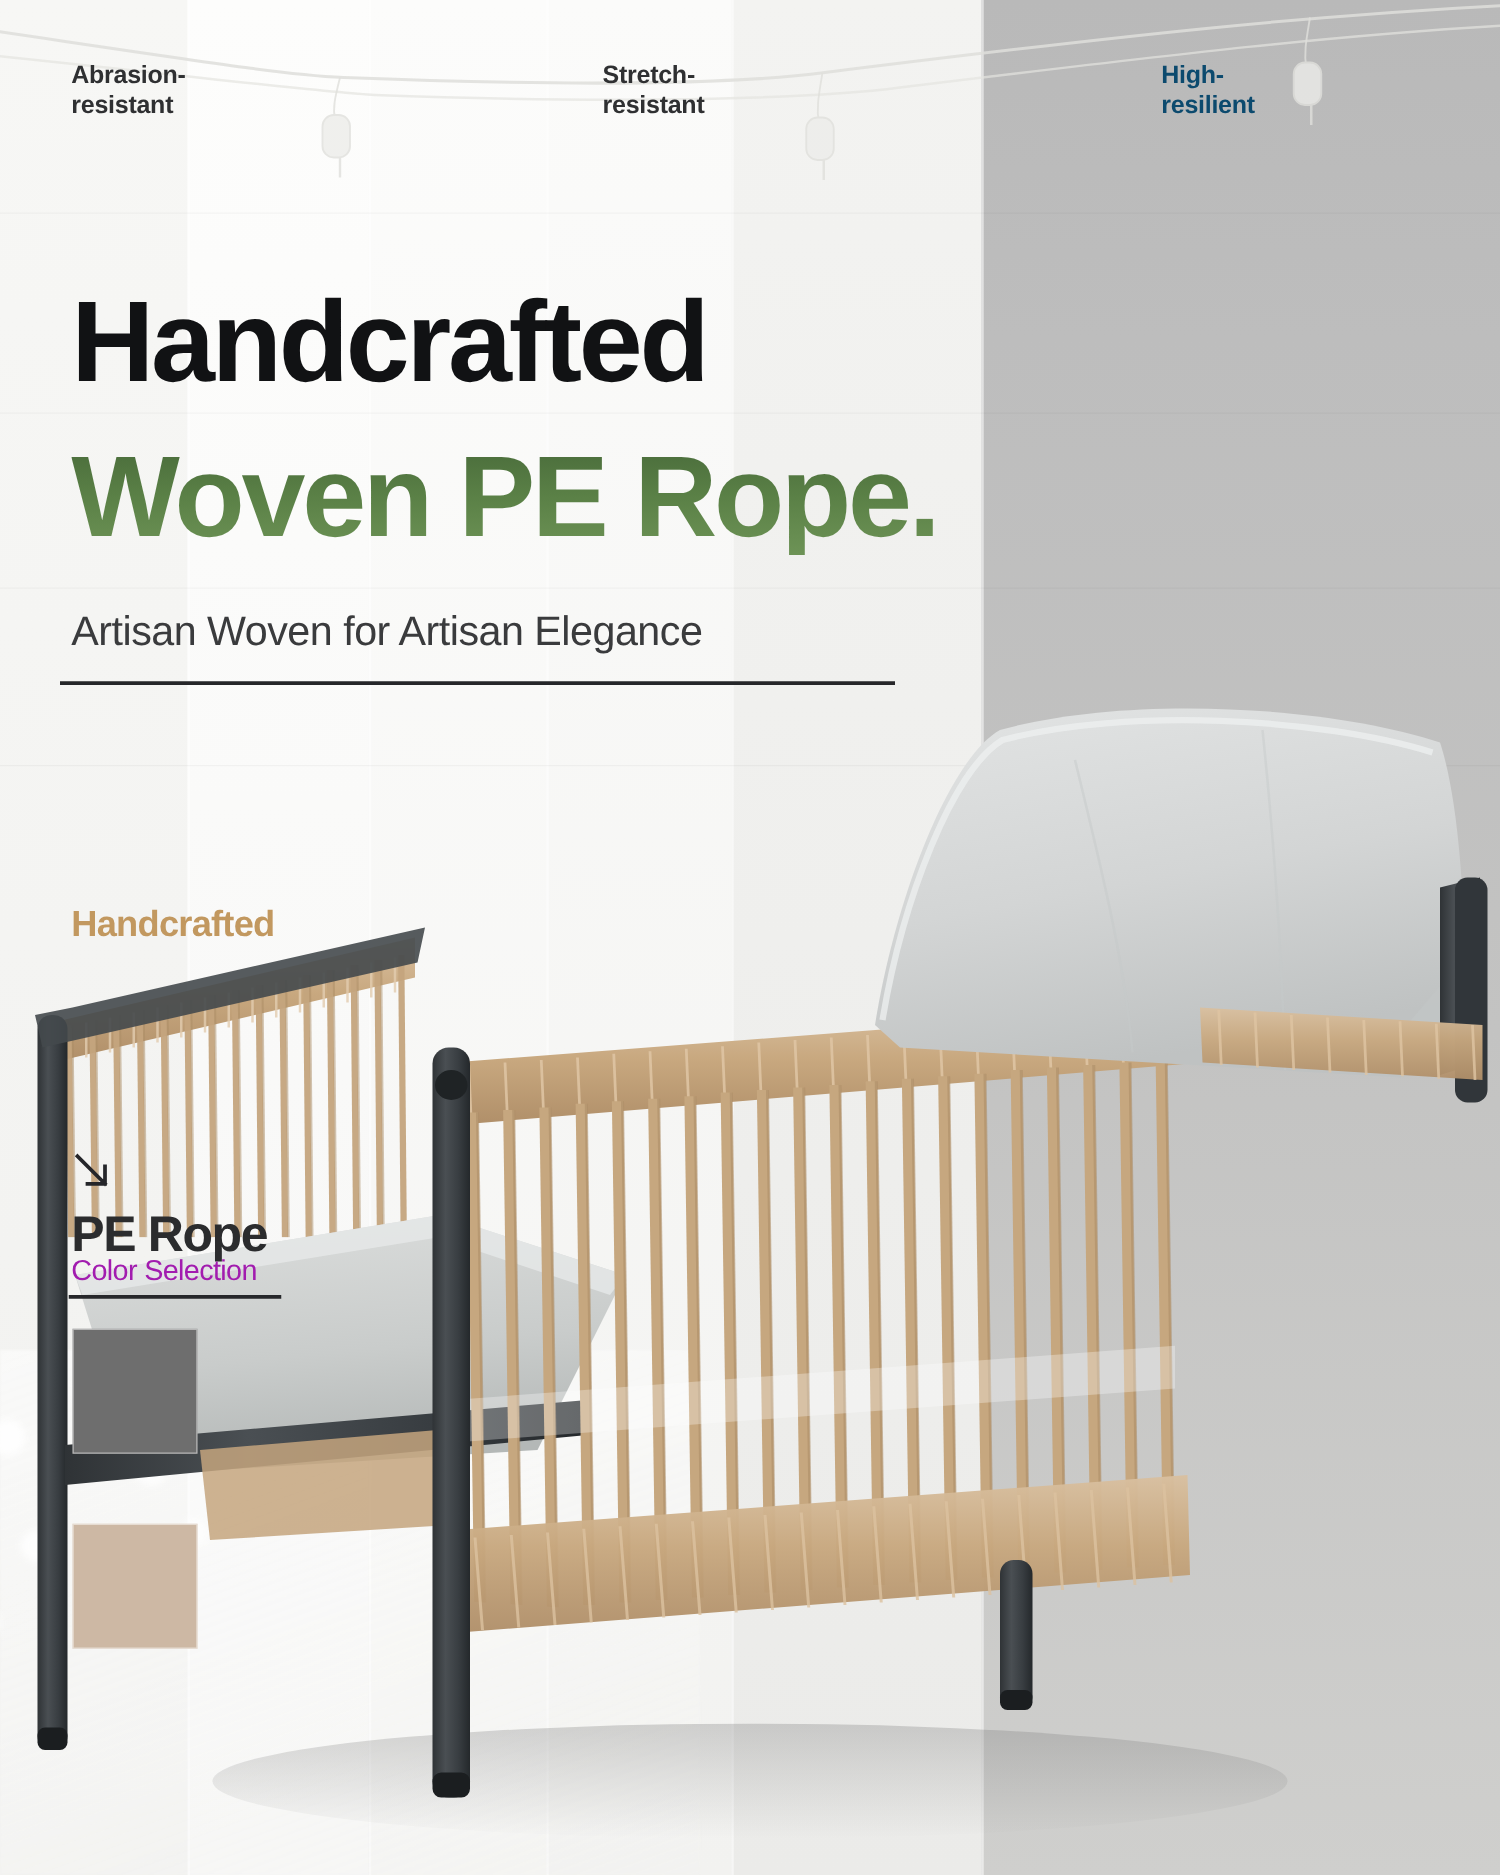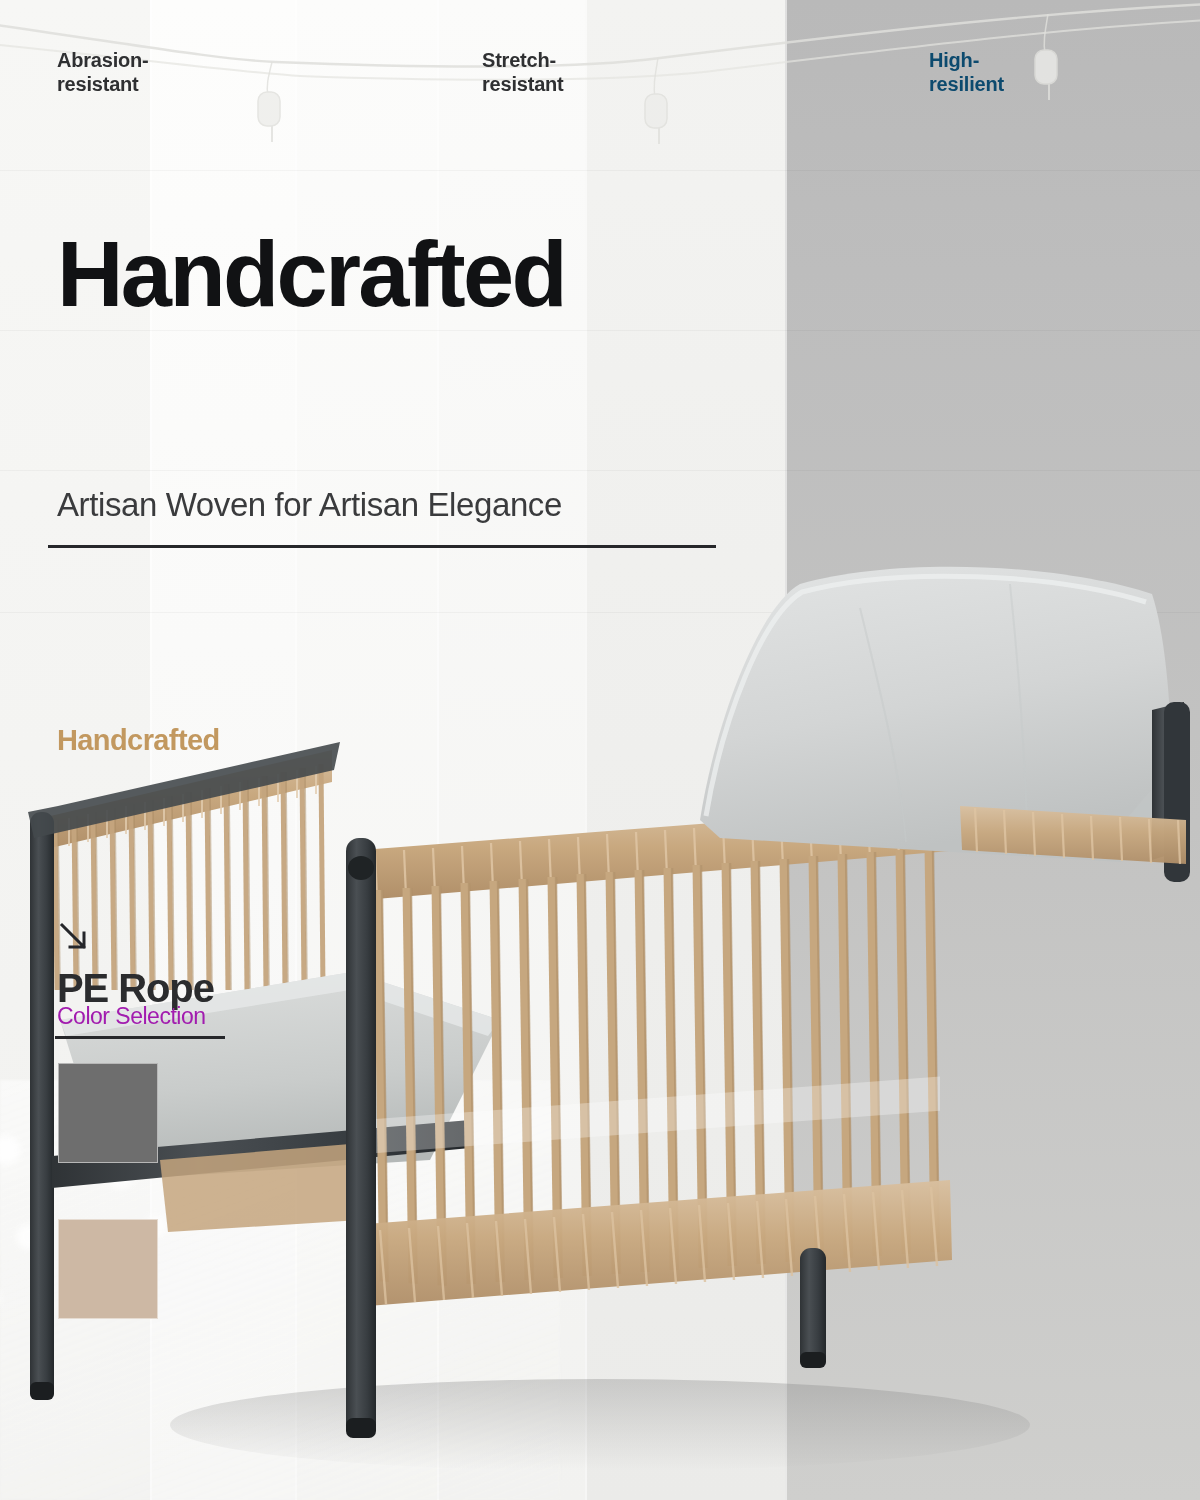--- a/index.html
+++ b/index.html
@@ -160,20 +160,21 @@
   <div class="feat f2">
     <div>Stretch-</div>
     <div>resistant</div>
   </div>
   <div class="feat f3">
     <div>High-</div>
     <div>resilient</div>
   </div>
 
   <div class="headline">Handcrafted</div>
+  <div class="headline2">Woven PE Rope.</div>
   <div class="subtitle">Artisan Woven for Artisan Elegance</div>
   <div class="rule-sub"></div>
 
   <div class="pct-sub">Handcrafted</div>
 
   <svg class="chair" viewBox="0 0 1200 980">
     <defs>
       <linearGradient id="gFrame" x1="0" y1="0" x2="1" y2="0">
         <stop offset="0%" stop-color="#2f3336"></stop>
         <stop offset="35%" stop-color="#4a4f53"></stop>

